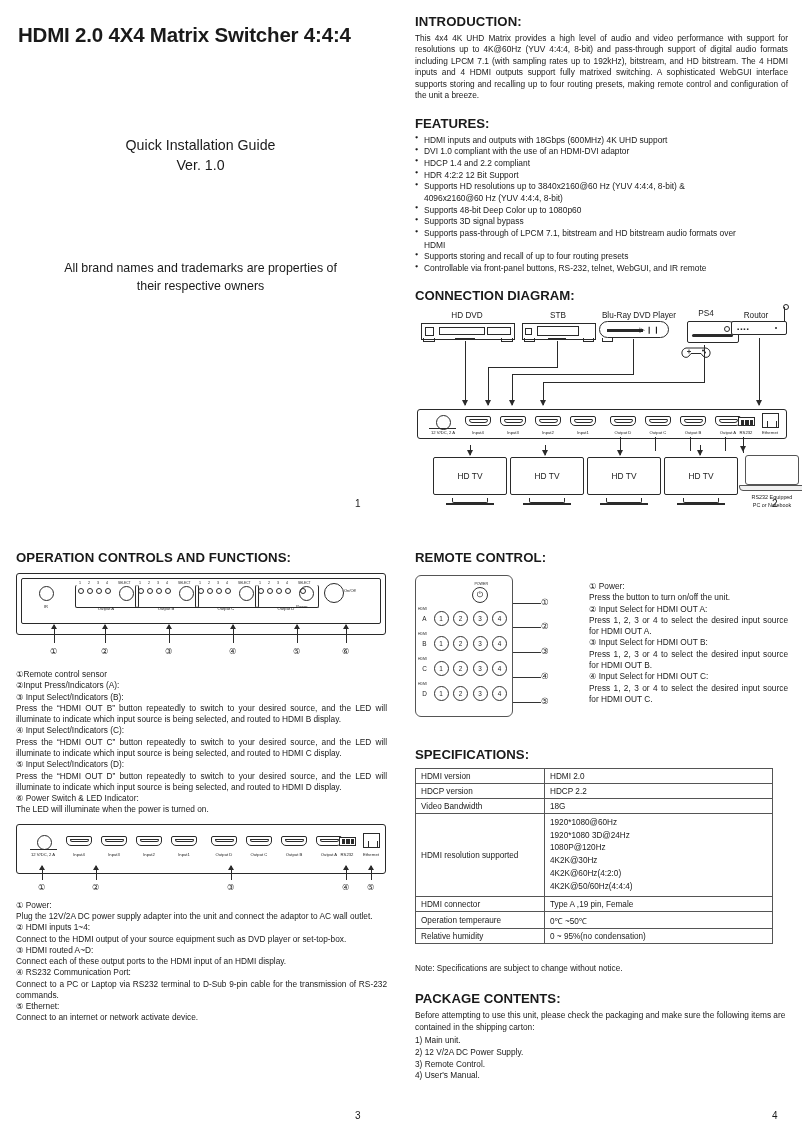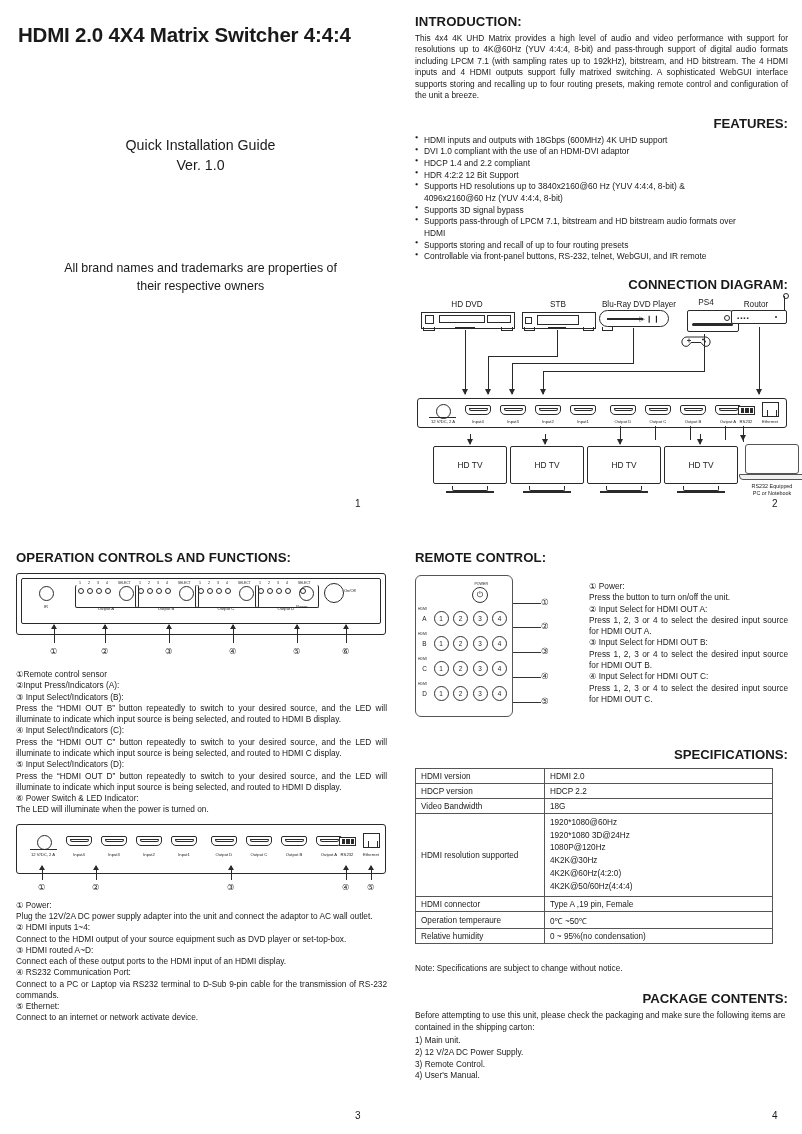--- a/index.html
+++ b/index.html
@@ -6,21 +6,21 @@
   body{width:802px;height:1134px;font-family:"Liberation Sans",sans-serif;color:#1a1a1a;position:relative;overflow:hidden;}
   .page{position:absolute;box-sizing:border-box;}
   
   #p1{left:0;top:0;width:401px;height:520px;padding:14px 18px 0 18px;}
   #p2{left:401px;top:0;width:401px;height:520px;padding:14px 14px 0 14px;}
   #p3{left:0;top:520px;width:401px;height:614px;padding:30px 14px 0 16px;}
   #p4{left:401px;top:520px;width:401px;height:614px;padding:30px 14px 0 14px;}
 
   h1.title{font-size:20.5px;font-weight:bold;letter-spacing:-.2px;margin:10px 0 0 0;line-height:1.1;}
   h2.sec{font-size:13.2px;font-weight:bold;margin:0 0 4px 0;letter-spacing:.1px;}
-  h2.sec2{font-size:13.2px;font-weight:bold;margin:14px 0 4px 0;text-align:right;}
+  h2.sec2{font-size:13.2px;font-weight:bold;margin:14px 0 4px 0;}
   p.body{font-size:8.3px;line-height:1.38;margin:0 0 2px 0;text-align:justify;}
   .qig{font-size:14.2px;line-height:1.45;text-align:center;margin-top:88px;}
   .brands{font-size:12.4px;line-height:1.45;text-align:center;margin-top:84px;}
   .pagenum{position:absolute;font-size:10px;}
   #n1{left:355px;top:498px;}
   #n2{left:772px;top:498px;}
   #n3{left:355px;top:1110px;}
   #n4{left:772px;top:1110px;}
 
   ul.feat{list-style:none;margin:0;padding:0;}
@@ -134,20 +134,21 @@
   <p class="body">This 4x4 4K UHD Matrix provides a high level of audio and video performance with support for resolutions up to 4K@60Hz (YUV 4:4:4, 8-bit) and pass-through support of digital audio formats including LPCM 7.1 (with sampling rates up to 192kHz), bitstream, and HD bitstream. The 4 HDMI inputs and 4 HDMI outputs support fully matrixed switching. A sophisticated WebGUI interface supports storing and recalling up to four routing presets, making remote control and configuration of the unit a breeze.</p>
 
   <h2 class="sec2">FEATURES:</h2>
   <ul class="feat" id="features-list">
       <li>HDMI inputs and outputs with 18Gbps (600MHz) 4K UHD support</li>
       <li>DVI 1.0 compliant with the use of an HDMI-DVI adaptor</li>
       <li>HDCP 1.4 and 2.2 compliant</li>
       <li>HDR 4:2:2 12 Bit Support</li>
       <li>Supports HD resolutions up to 3840x2160@60 Hz (YUV 4:4:4, 8-bit) &amp;</li>
       <li class="cont">4096x2160@60 Hz (YUV 4:4:4, 8-bit)</li>
+      <li>Supports 48-bit Deep Color up to 1080p60</li>
       <li>Supports 3D signal bypass</li>
       <li>Supports pass-through of LPCM 7.1, bitstream and HD bitstream audio formats over</li>
       <li class="cont">HDMI</li>
       <li>Supports storing and recall of up to four routing presets</li>
       <li>Controllable via front-panel buttons, RS-232, telnet, WebGUI, and IR remote</li>
     </ul>
 
   <h2 class="sec2">CONNECTION DIAGRAM:</h2>
 
   <div class="cd">

